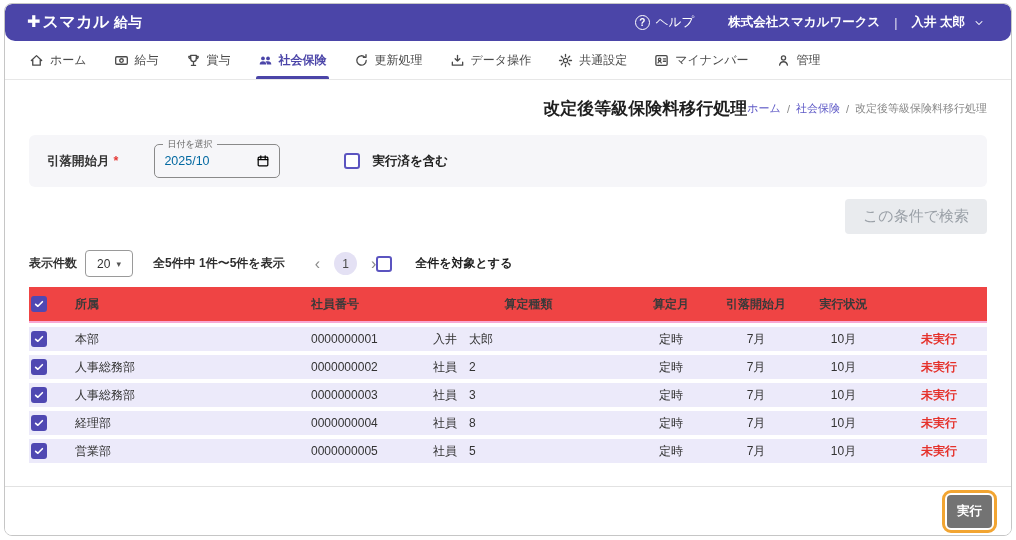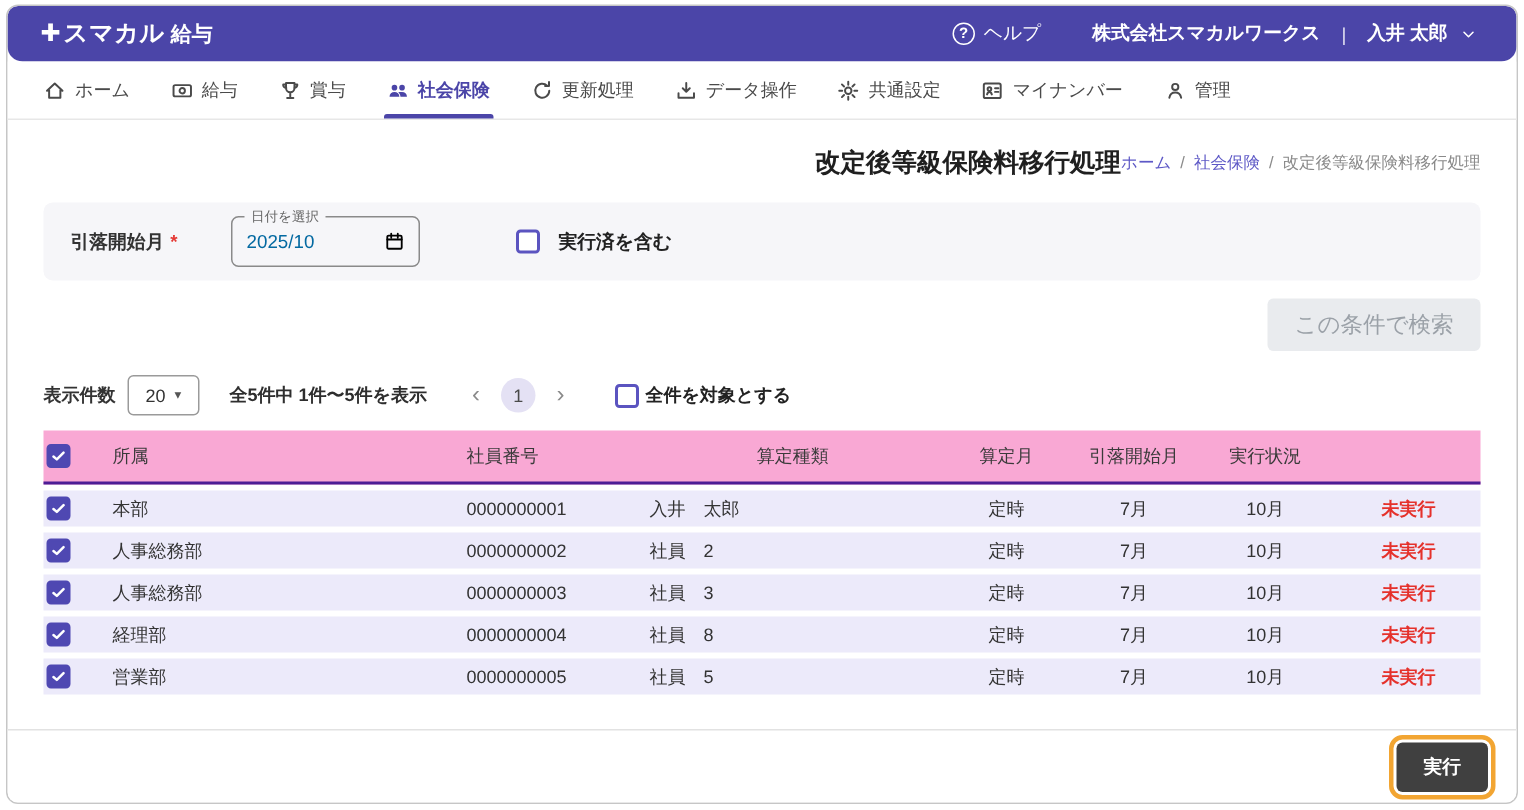--- a/index.html
+++ b/index.html
@@ -50,36 +50,36 @@
   .search-btn { background:#e9ebee; color:#9ba1a8; border:none; border-radius:4px; font-size:15px; padding:8px 18px; font-family:inherit; cursor:default; }
 
   .controls-row { display:flex; align-items:center; margin-top:16px; font-size:12px; color:#333; }
   .pagesize-label { font-weight:bold; }
   .pagesize-select { margin-left:8px; border:1px solid #9a9a9a; border-radius:4px; height:27px; width:48px; display:flex; align-items:center; justify-content:center; gap:6px; cursor:pointer; background:#fff; }
   .pagesize-select .caret { font-size:9px; color:#555; }
   .range-text { margin-left:20px; font-weight:bold; color:#2e2e2e; }
   .pager { display:flex; align-items:center; gap:14px; margin-left:30px; }
   .pager .arrow { color:#8a8a8a; font-size:16px; cursor:pointer; line-height:1; }
   .pager .page-circle { width:23px; height:23px; border-radius:50%; background:#e4e1f4; color:#4a4a4a; display:flex; align-items:center; justify-content:center; font-size:12px; cursor:pointer; }
-  .select-all { display:flex; align-items:center; gap:4px; margin-left:34px; }
+  .select-all { display:flex; align-items:center; gap:23px; }
   .select-all .lbl { font-weight:bold; color:#222; }
 
   
   .table { margin-top:10px; }
   .trow { display:grid; grid-template-columns:44px 236px 122px 1fr 90px 80px 95px 96px; align-items:center; height:24px; font-size:12px; color:#333; }
   .trow .c { padding-left:2px; }
   .trow .center { text-align:center; }
-  .thead { font-weight:normal; color:#3a3a3a; border-bottom:2px solid #4c1d95; height:36px; background:#f9a8d4; }
+  .thead { font-weight:bold; color:#3a3a3a; border-bottom:2px solid #f9a8d4; height:36px; background:#ef4444; }
   .tbody .trow { background:#eceafa; margin-top:4px; cursor:pointer; }
   .status-red { color:#e5312b; font-weight:bold; }
 
   
   .footer { position:absolute; left:0; right:0; bottom:0; height:49px; border-top:1px solid #e2e2e2; display:flex; align-items:center; justify-content:flex-end; padding-right:14px; background:#fff; }
   .exec-wrap { border:3px solid #f2a532; border-radius:9px; padding:2px; }
-  .exec-btn { background:#404040; color:#fff; border:none; border-radius:4px; font-size:12.5px; font-weight:bold; padding:8px 18px; font-family:inherit; cursor:pointer; }
+  .exec-btn { background:#737373; color:#fff; border:none; border-radius:4px; font-size:12.5px; font-weight:bold; padding:8px 10px; font-family:inherit; cursor:pointer; }
 
   svg.ic { fill:none; stroke:currentColor; stroke-width:1.4; stroke-linecap:round; stroke-linejoin:round; }
   svg.ic-fill { fill:currentColor; stroke:none; }
 </style>
 </head>
 <body>
 
 <div class="frame">
 
   <div class="topbar">

